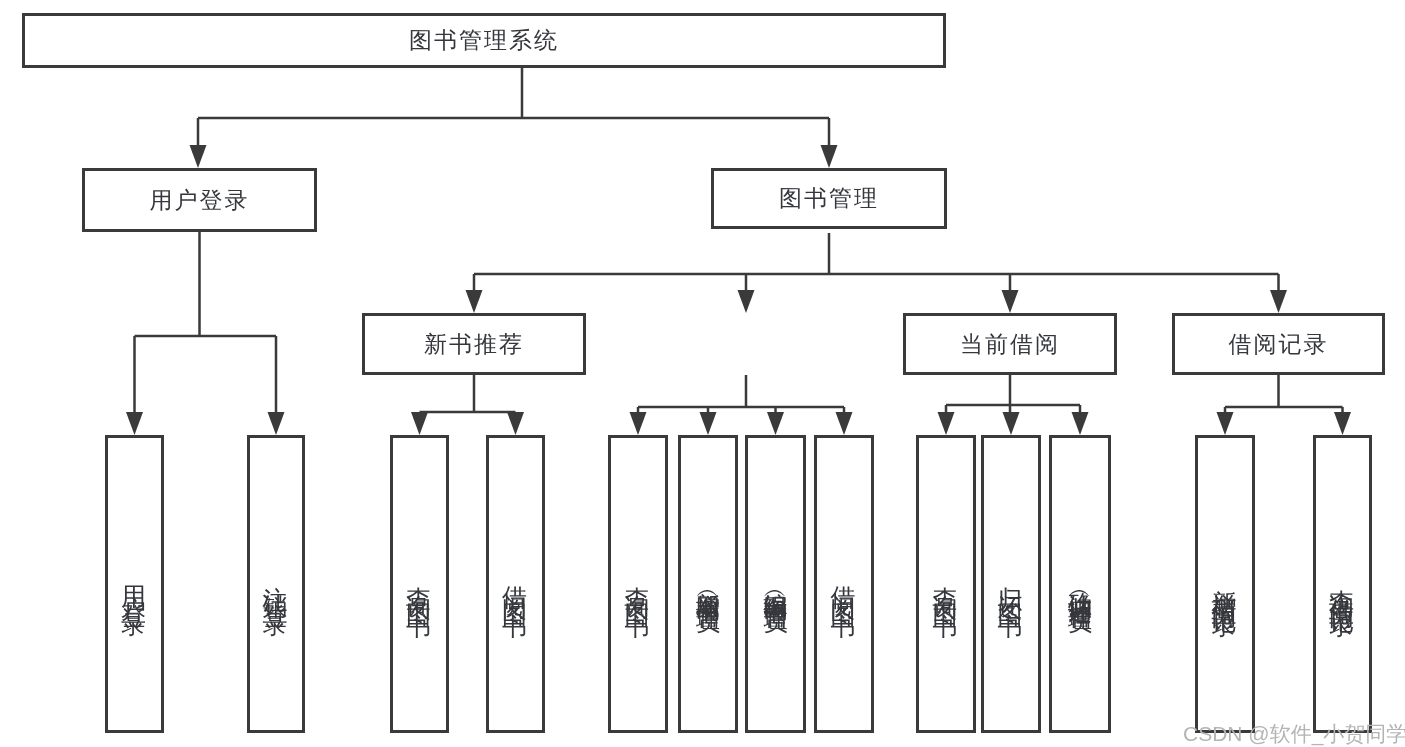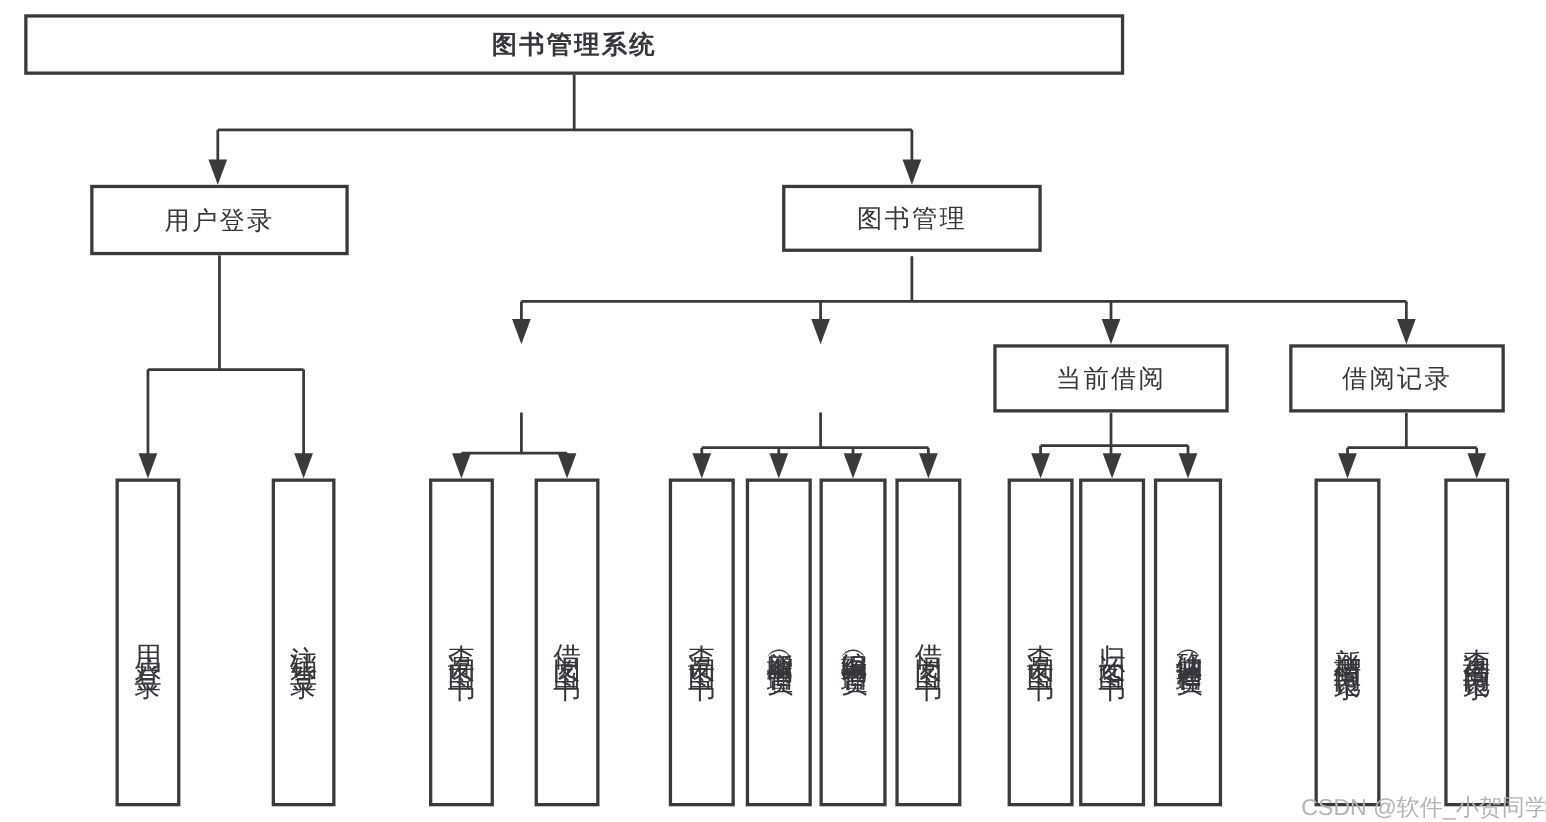--- a/index.html
+++ b/index.html
@@ -87,35 +87,38 @@
       <polygon points="767,412 784,412 775.5,435"></polygon>
       <polygon points="835.5,412 852.5,412 844,435"></polygon>
       <polygon points="937.5,412 954.5,412 946,435"></polygon>
       <polygon points="1002.5,412 1019.5,412 1011,435"></polygon>
       <polygon points="1071.5,412 1088.5,412 1080,435"></polygon>
       <polygon points="1216.5,412 1233.5,412 1225,435"></polygon>
       <polygon points="1334,412 1351,412 1342.5,435"></polygon>
     </g>
   </svg>
 
-  <div class="node" style="left:22px; top:13px; width:1000px; height:55px;font-weight:bold;">
+  <div class="node" style="left:22px; top:13px; width:924px; height:55px;">
     <span class="h-label">图书管理系统</span>
   </div>
 
   <div class="node" style="left:82px; top:168px; width:235px; height:64px;">
     <span class="h-label">用户登录</span>
   </div>
   <div class="node" style="left:711px; top:168px; width:236px; height:61px;">
     <span class="h-label">图书管理</span>
   </div>
 
+  <div class="node" style="left:362px; top:313px; width:224px; height:62px;">
+    <span class="h-label">新书推荐</span>
+  </div>
   <div class="node" style="left:903px; top:313px; width:214px; height:62px;">
     <span class="h-label">当前借阅</span>
   </div>
-  <div class="node" style="left:1172px; top:313px; width:196px; height:62px;">
+  <div class="node" style="left:1172px; top:313px; width:213px; height:62px;">
     <span class="h-label">借阅记录</span>
   </div>
 
   <div class="node" style="left:105px; top:435px; width:59px; height:298px;">
     <span class="v-label">用户登录</span>
   </div>
   <div class="node" style="left:247px; top:435px; width:58px; height:298px;">
     <span class="v-label">注销登录</span>
   </div>
 

